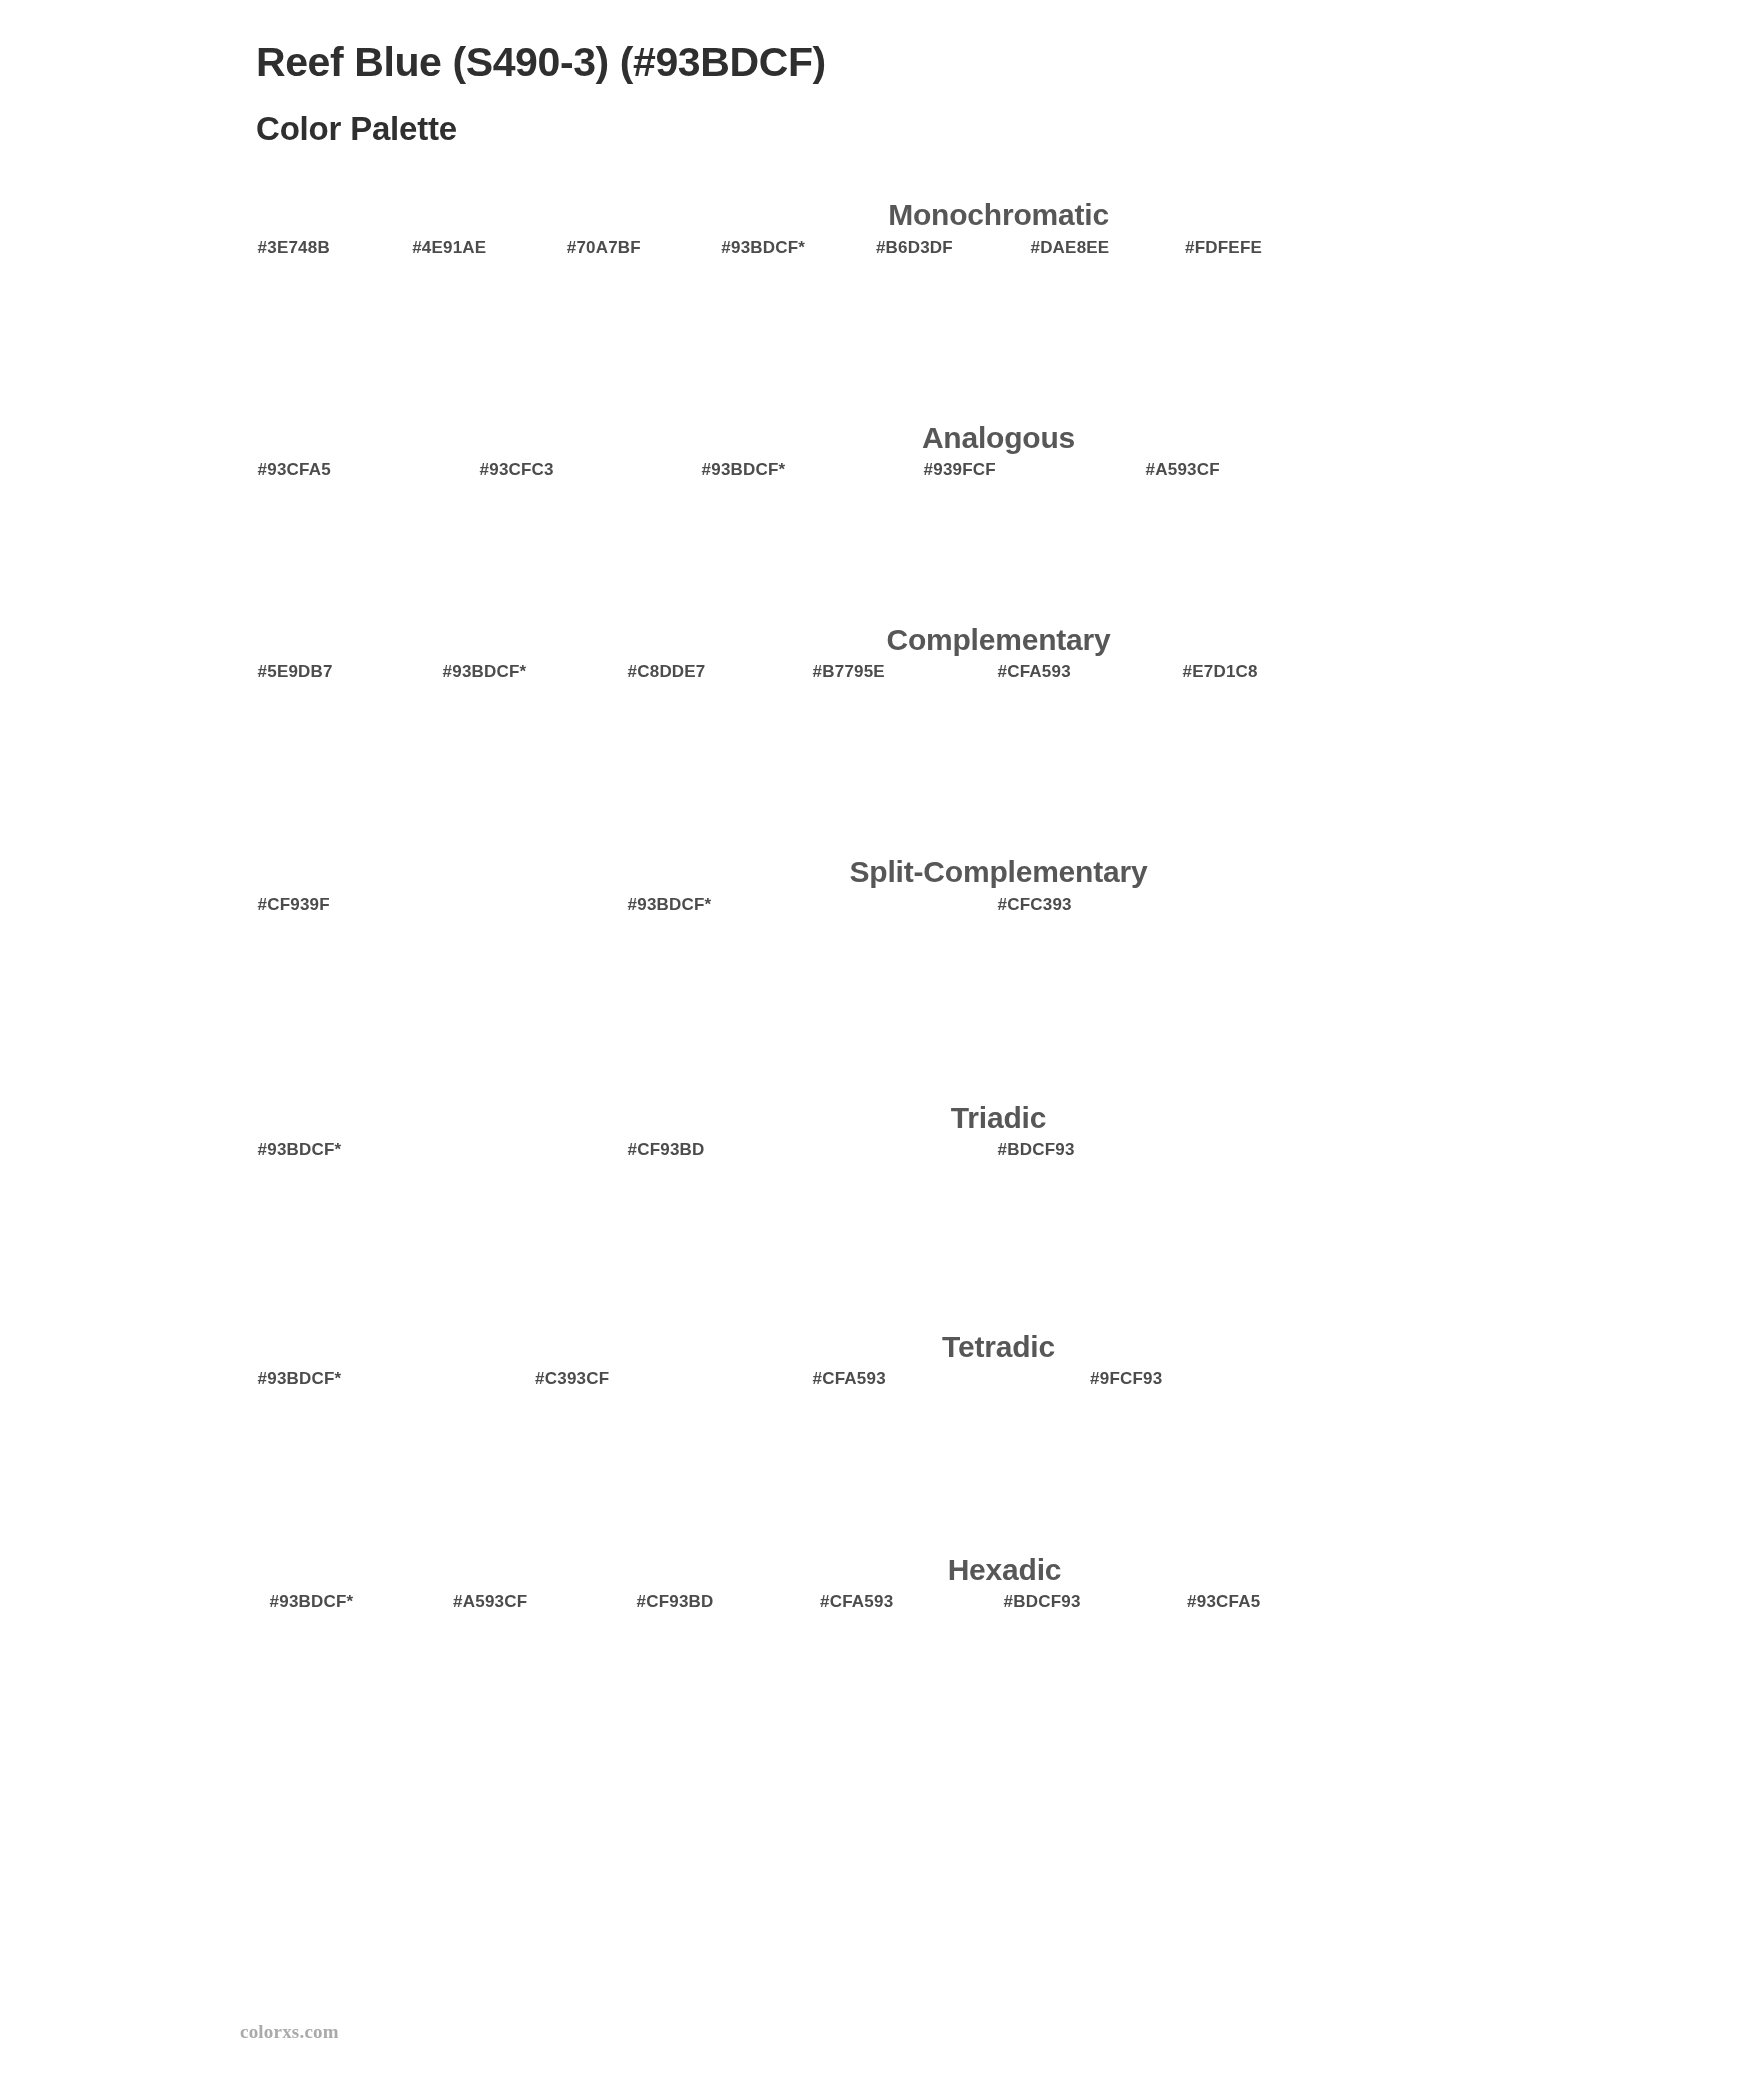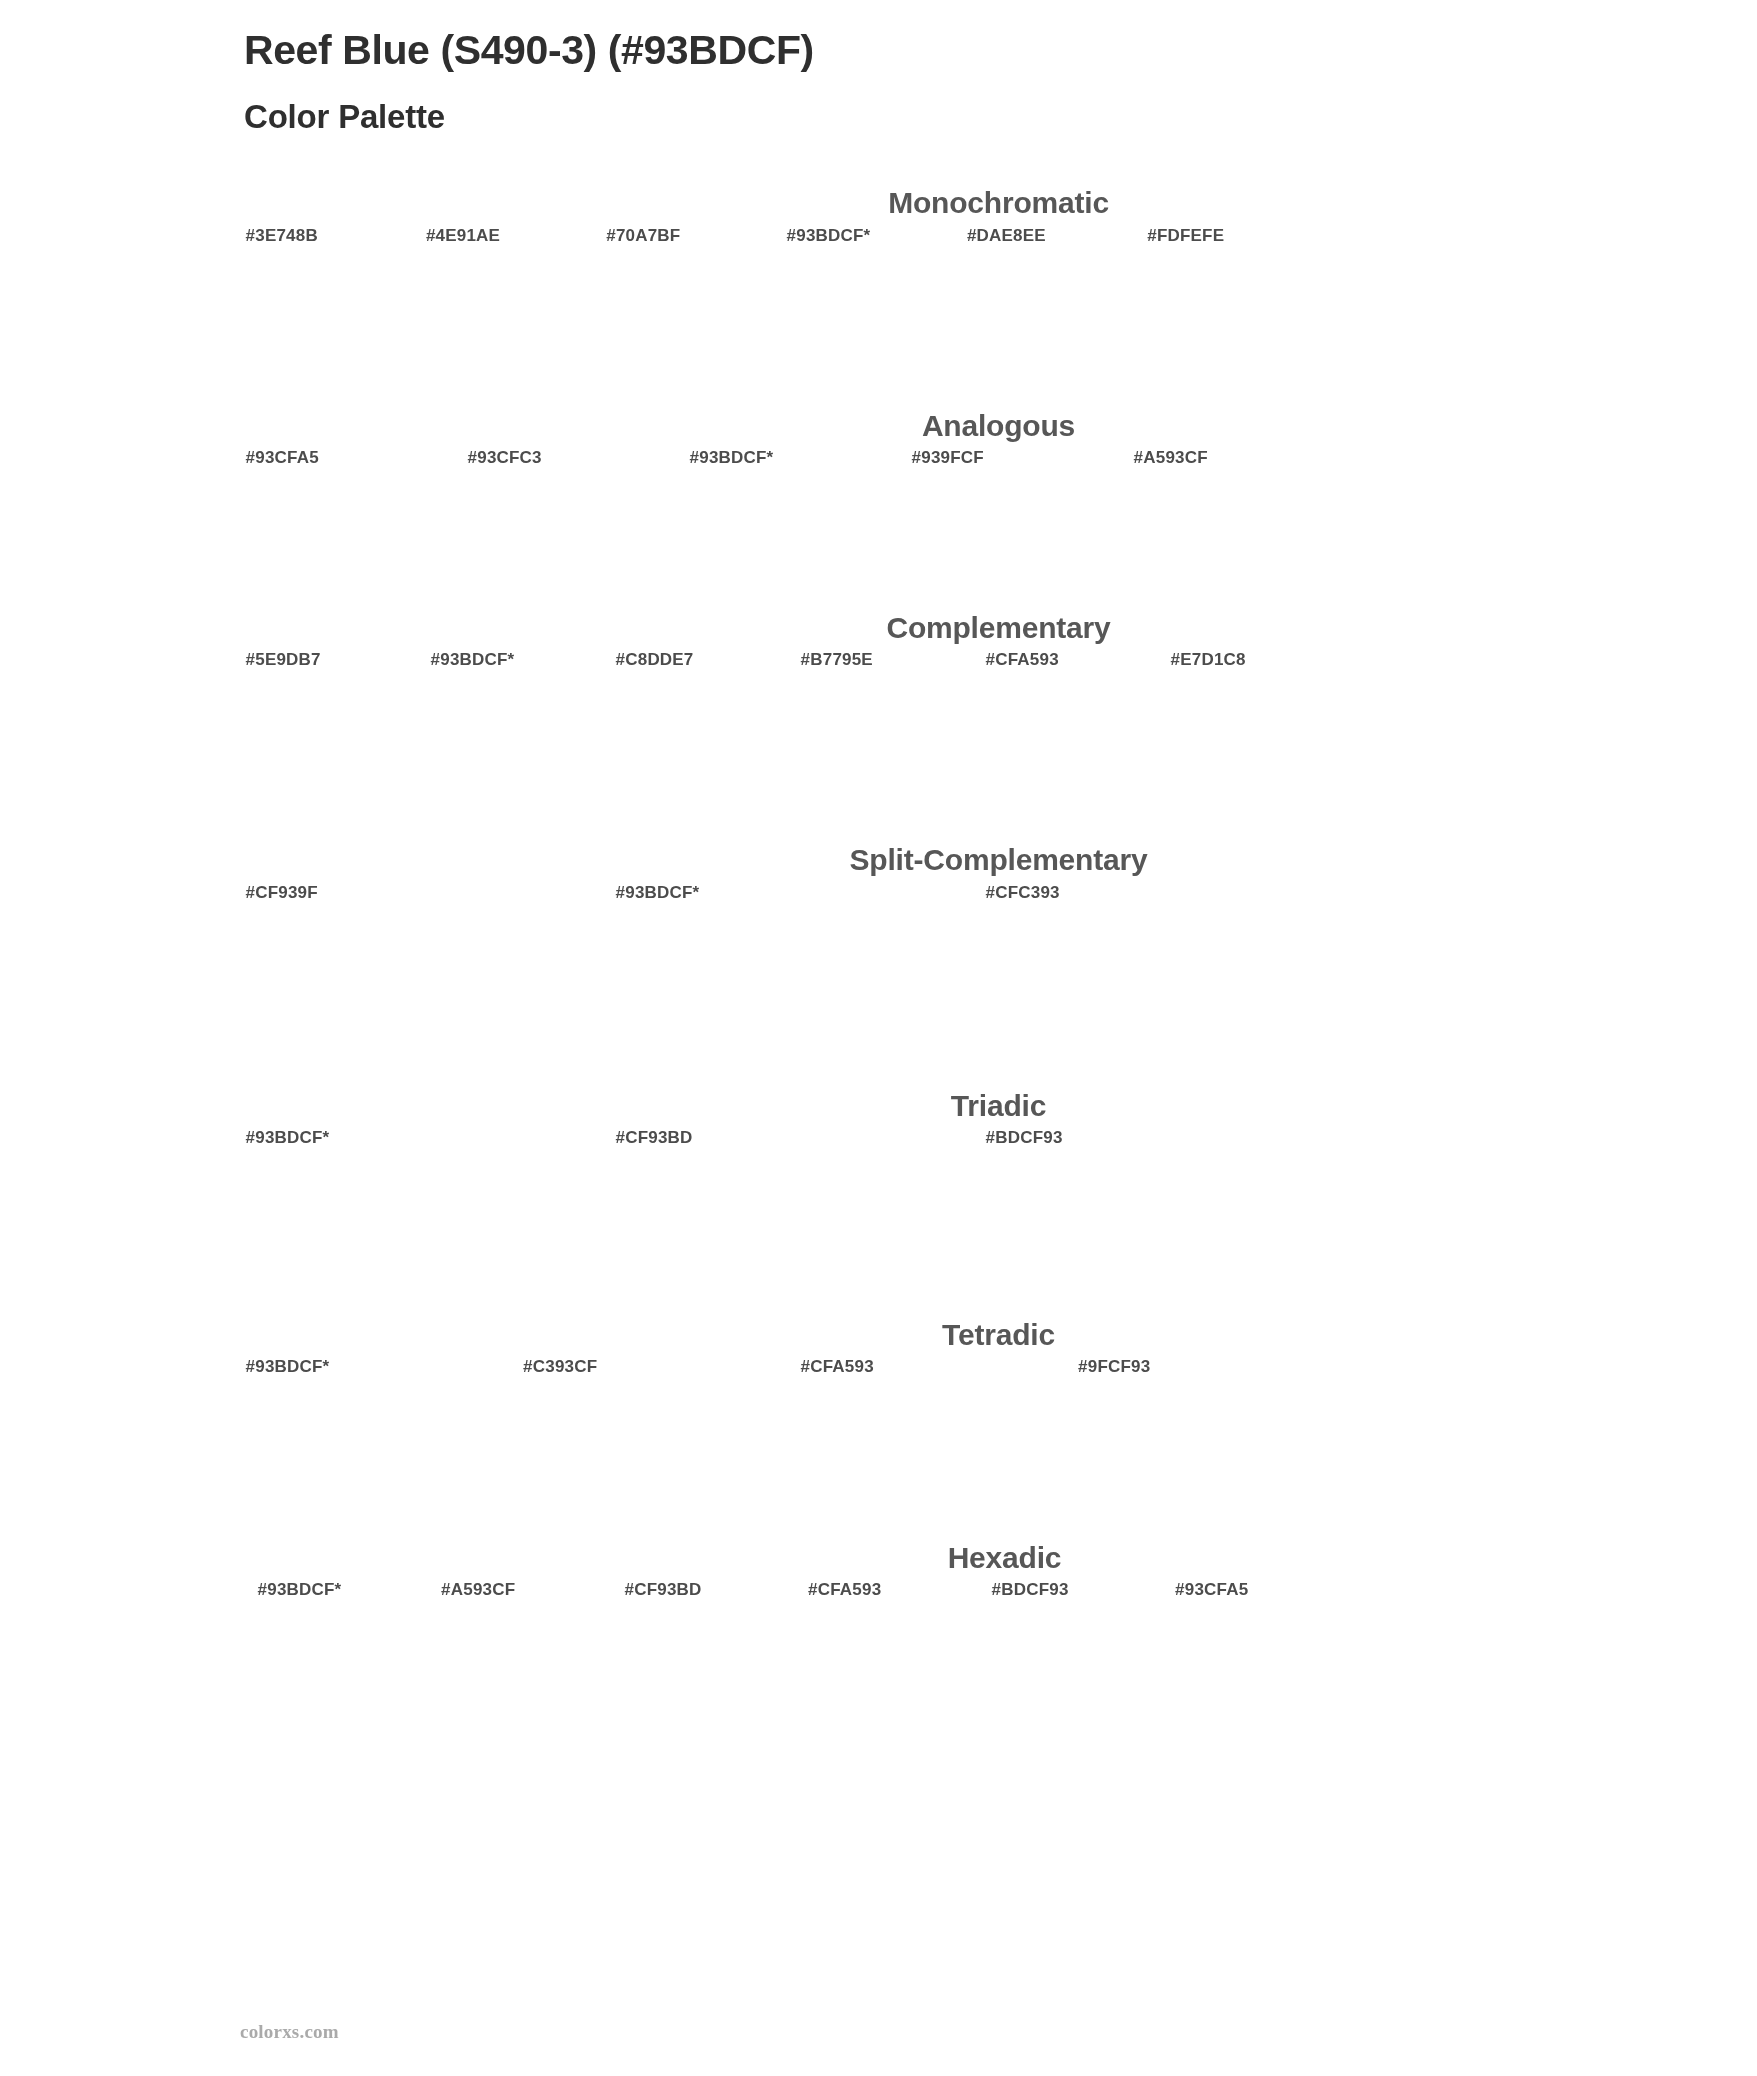--- a/index.html
+++ b/index.html
@@ -15,21 +15,21 @@
     position: relative;
     overflow: hidden;
   }
 
   .page {
     position: absolute;
     left: 0; top: 0;
     width: 1757px;
     height: 2077px;
     box-sizing: border-box;
-    padding: 4px;
+    padding: 16px;
   }
 
   .header {
     padding: 22.4px 0 0 240px;
   }
   .title {
     font-size: 41px;
     font-weight: bold;
     letter-spacing: -0.4px;
     color: #2f2f2f;
@@ -152,20 +152,24 @@
           </div>
           <div class="swatch-cell">
             <div class="swatch-label">#70A7BF</div>
             <div class="swatch-chip" style="background: rgb(112, 167, 191);"></div>
           </div>
           <div class="swatch-cell">
             <div class="swatch-label">#93BDCF*</div>
             <div class="swatch-chip" style="background: rgb(147, 189, 207);"></div>
           </div>
           <div class="swatch-cell">
+            <div class="swatch-label">#B6D3DF</div>
+            <div class="swatch-chip" style="background: rgb(182, 211, 223);"></div>
+          </div>
+          <div class="swatch-cell">
             <div class="swatch-label">#DAE8EE</div>
             <div class="swatch-chip" style="background: rgb(218, 232, 238);"></div>
           </div>
           <div class="swatch-cell">
             <div class="swatch-label">#FDFEFE</div>
             <div class="swatch-chip" style="background: rgb(253, 254, 254);"></div>
           </div>
         </div>
     </div>
 

